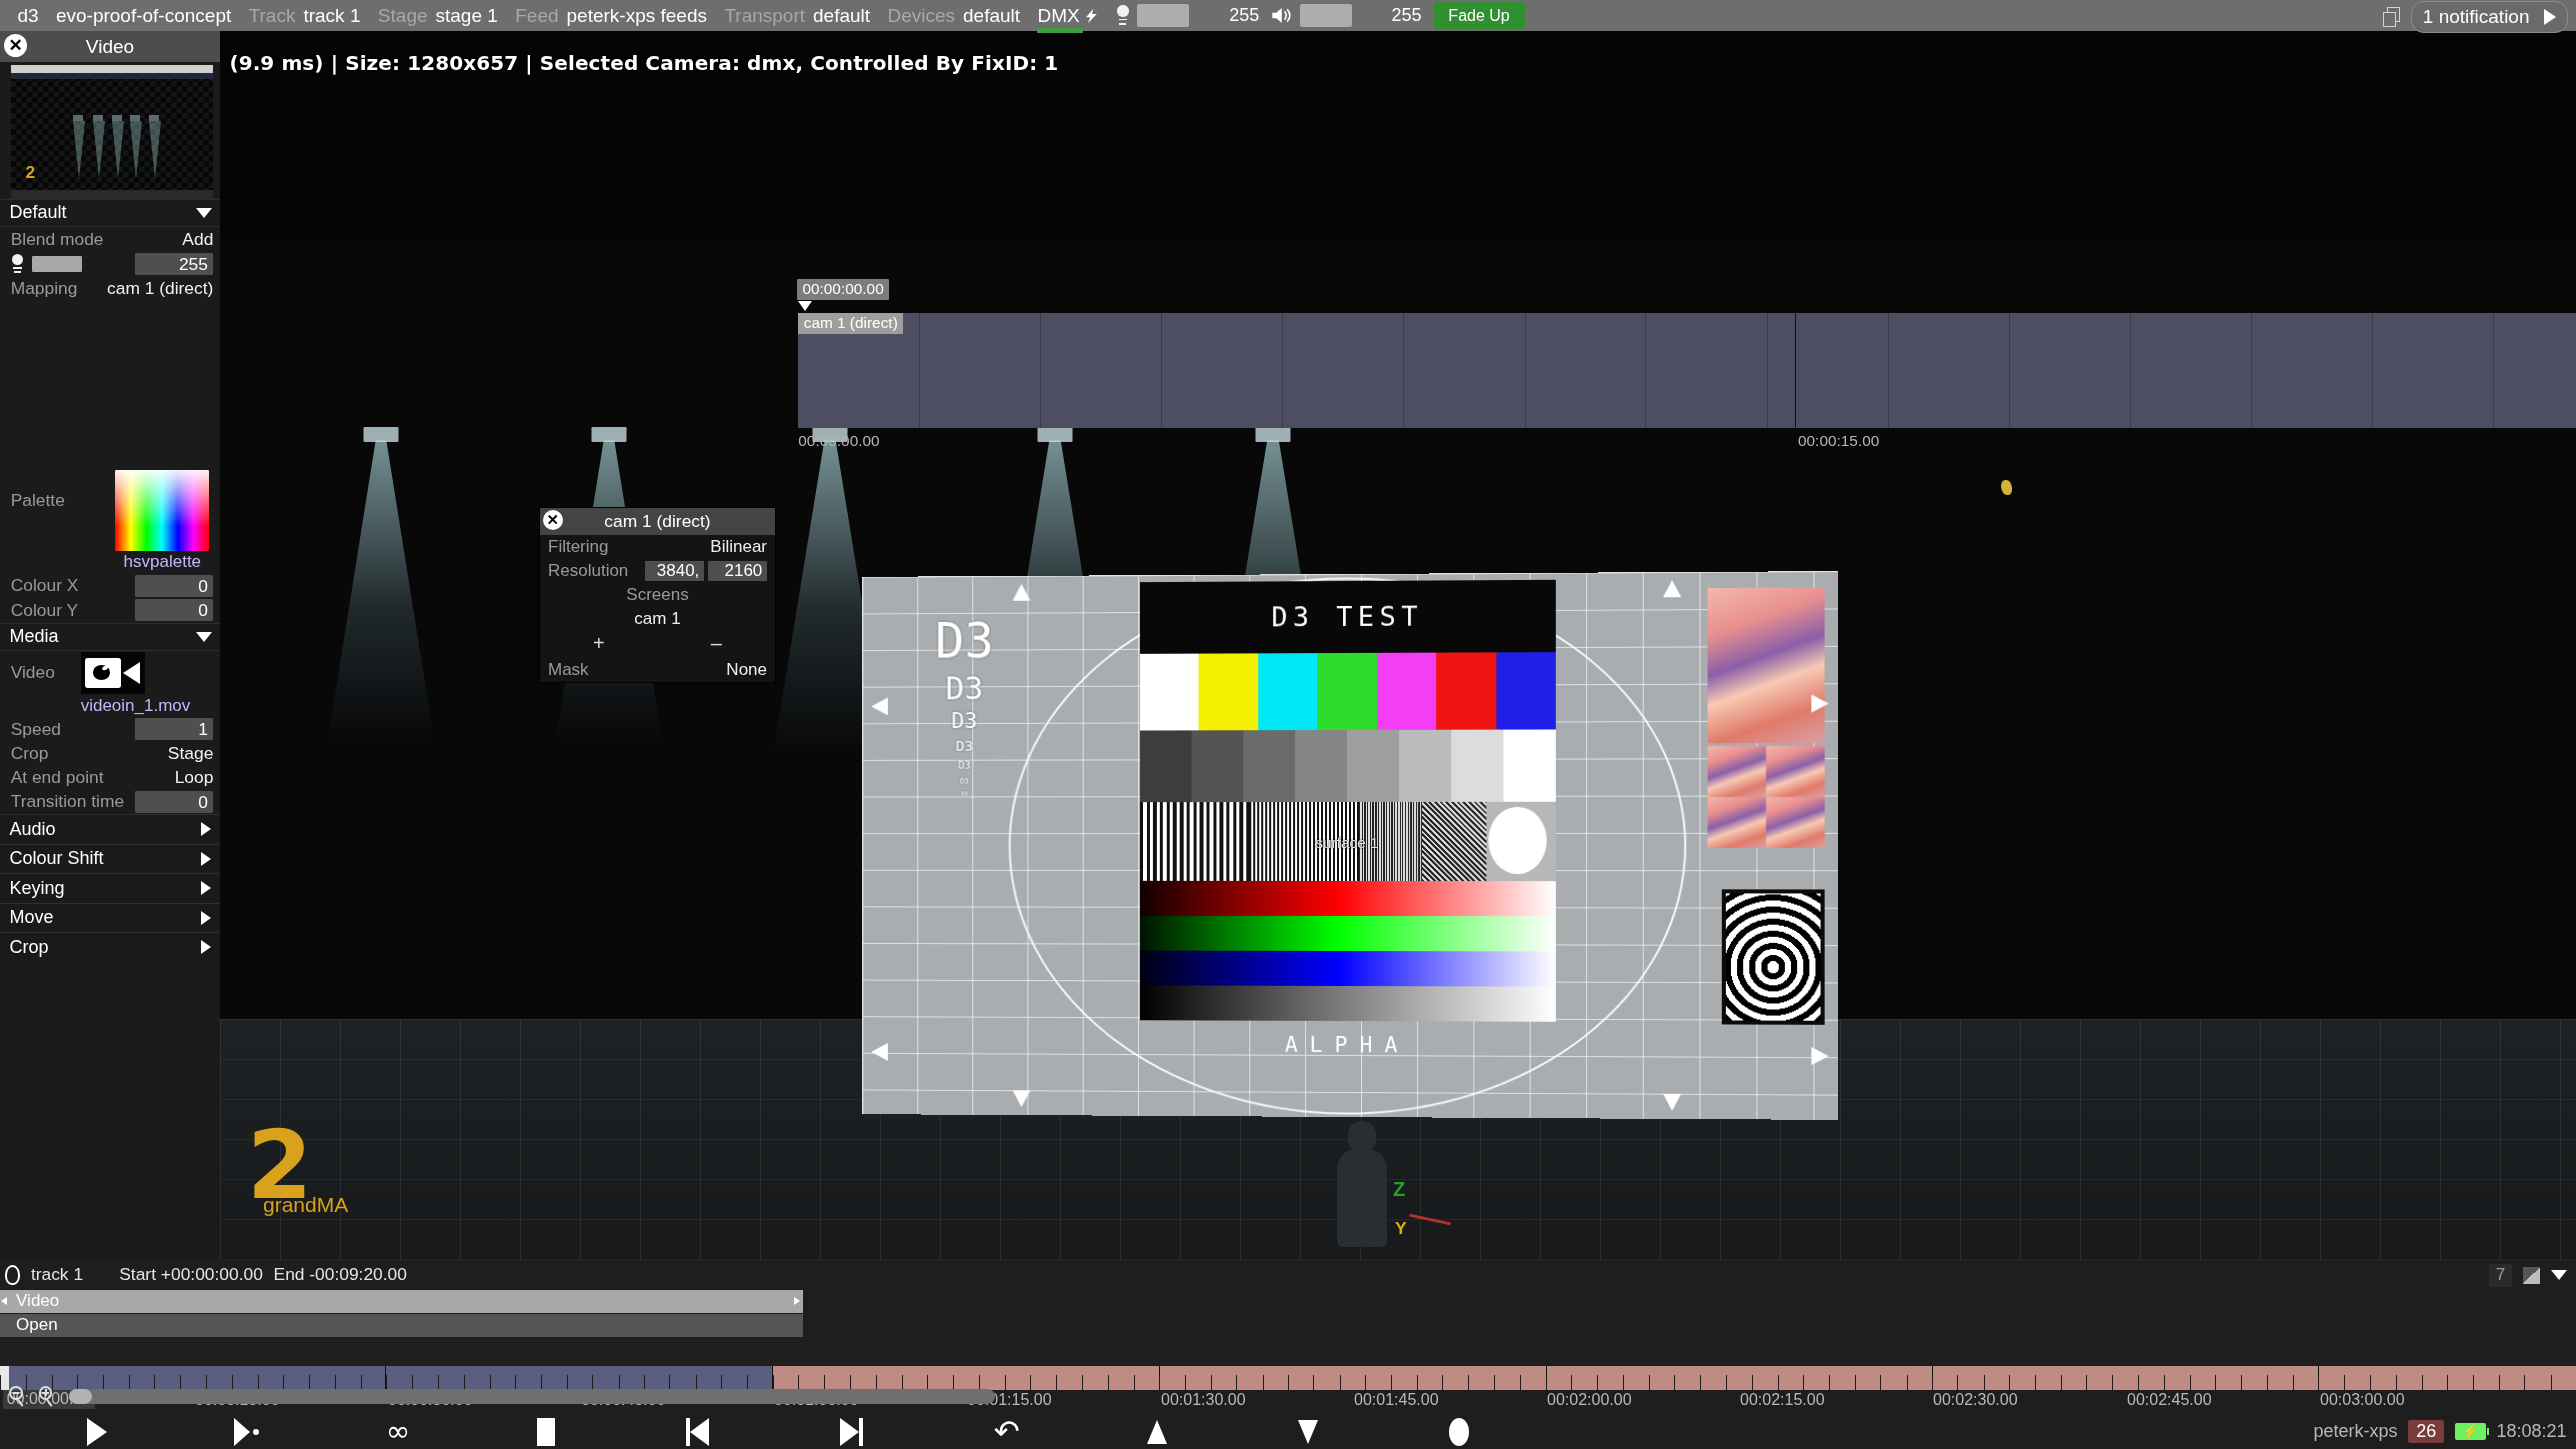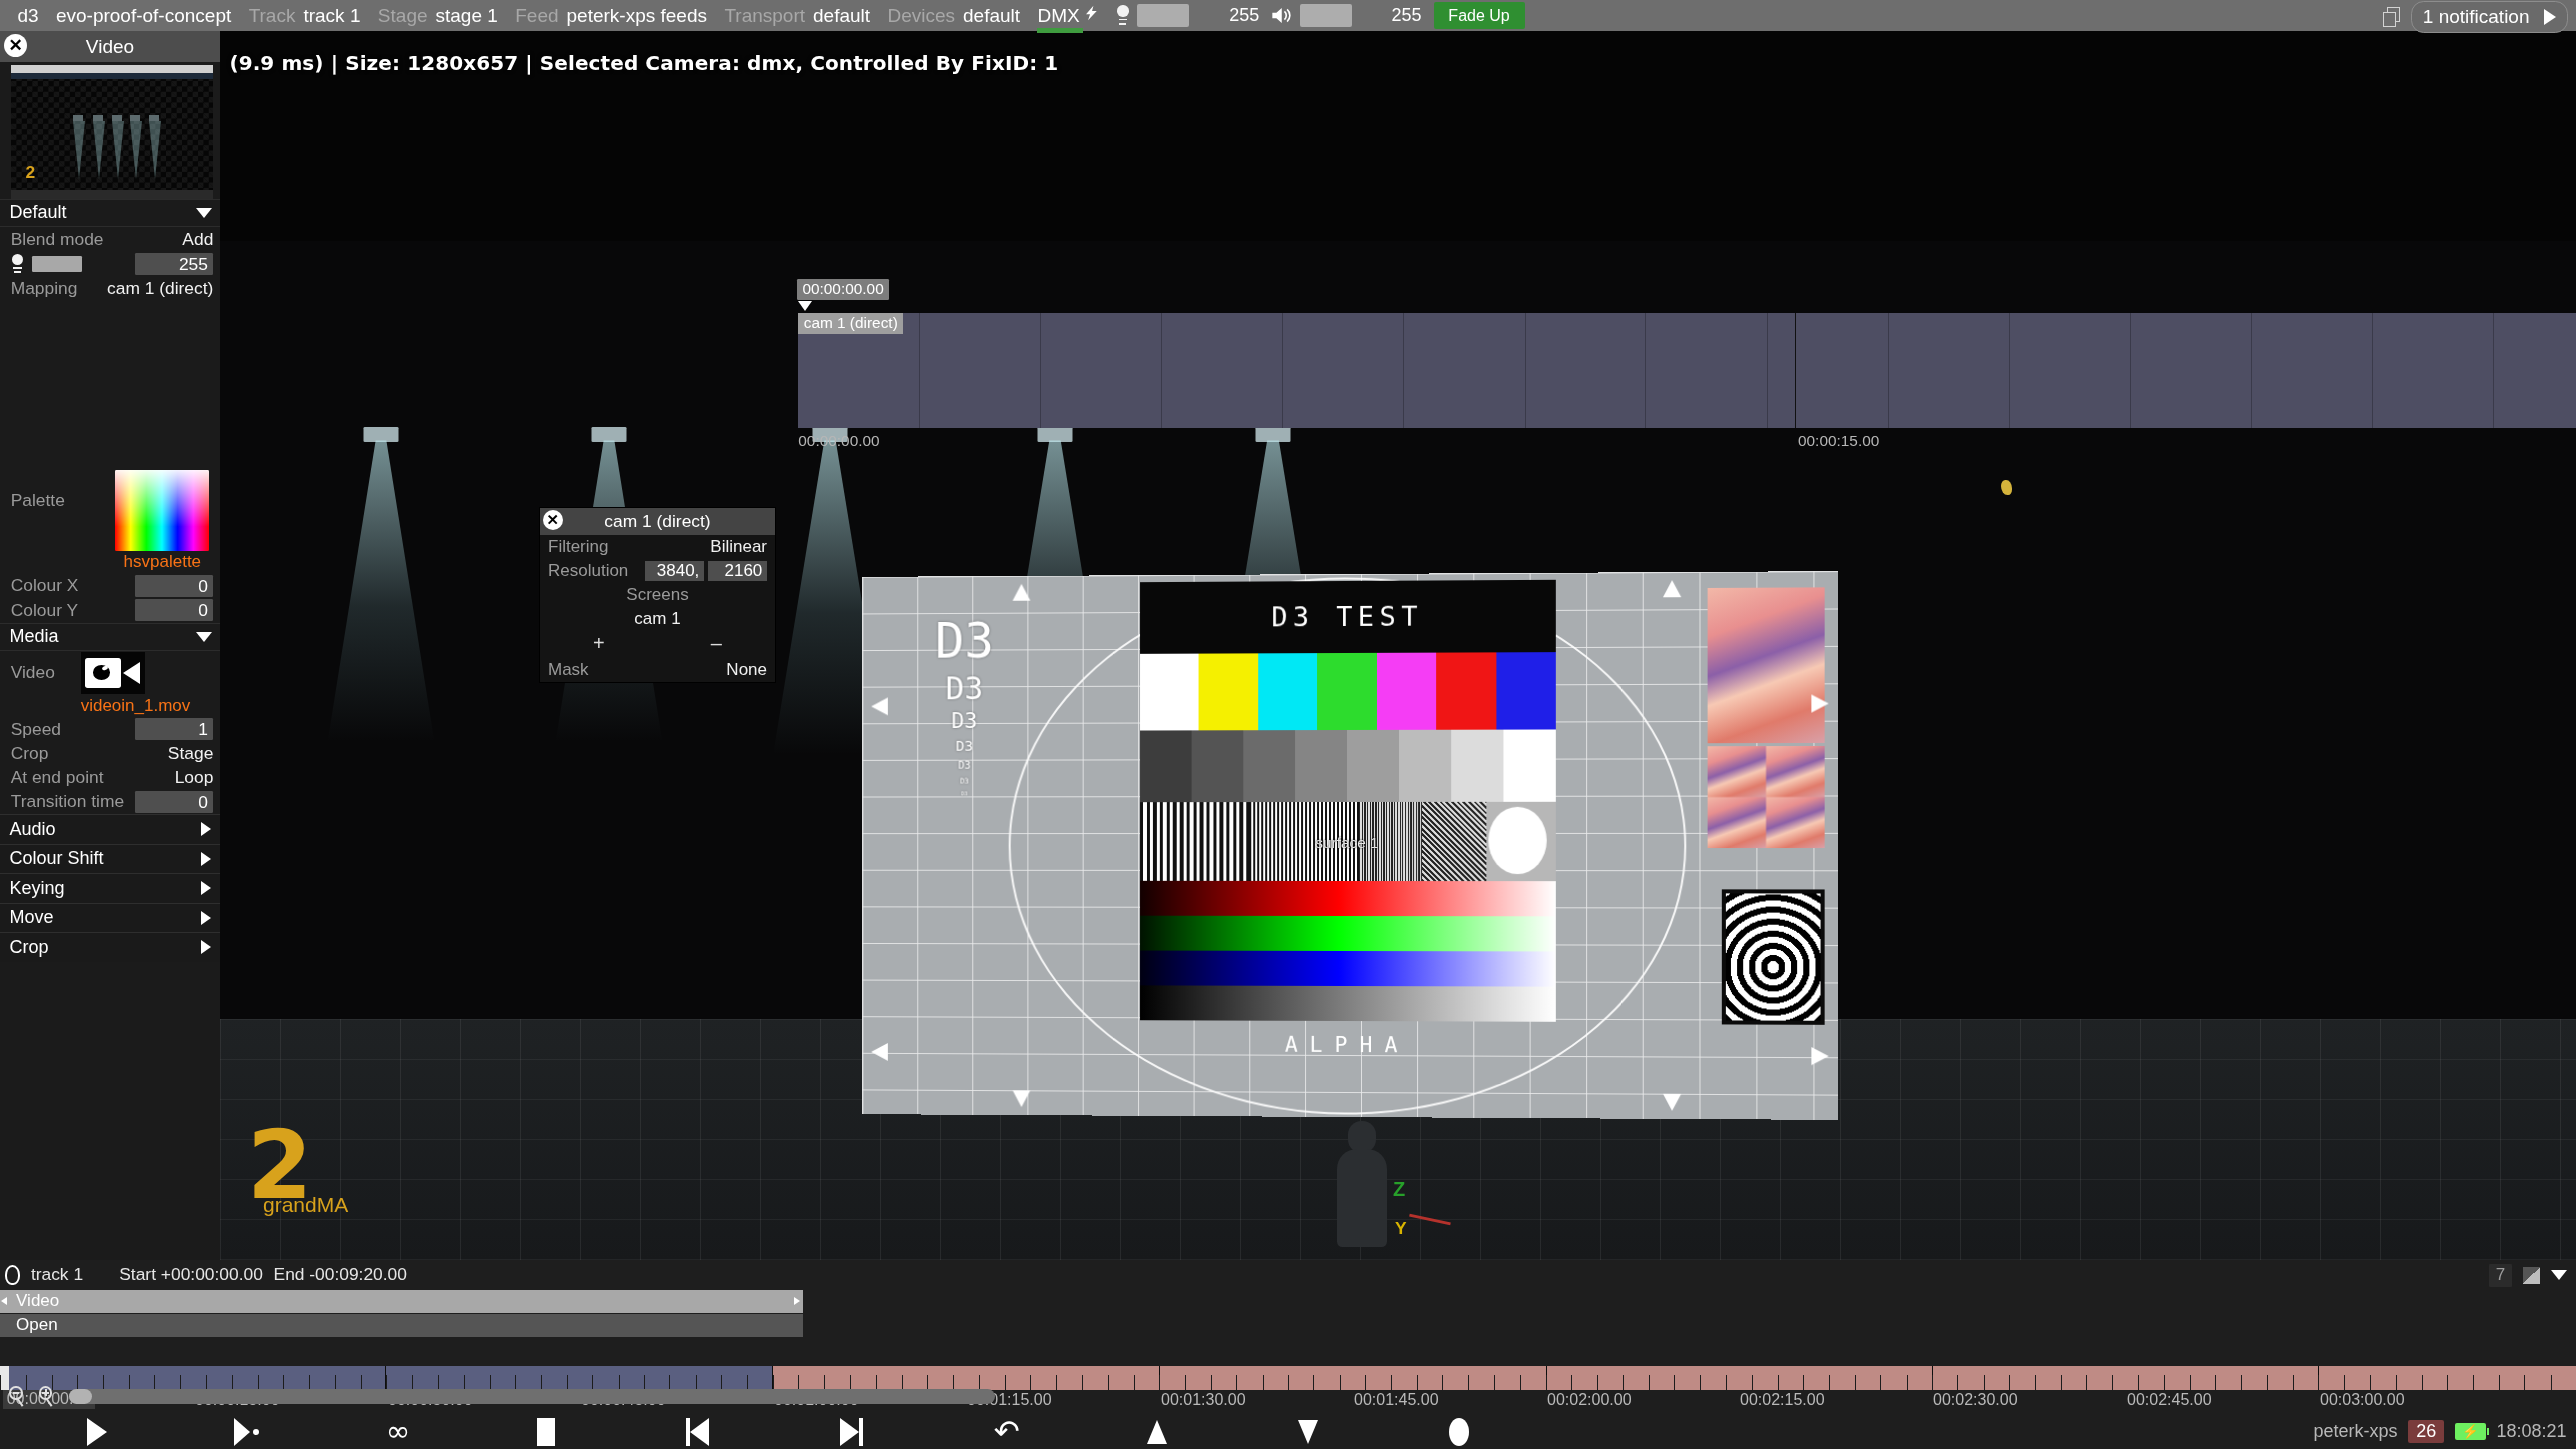--- a/index.html
+++ b/index.html
@@ -7,21 +7,21 @@
     font-family:"Liberation Sans", sans-serif; color:#e8e8e8; }
 
   
   #topbar { position:absolute; left:0; top:0; width:2576px; height:31px;
     background:#6e6e6e; display:flex; align-items:center; z-index:60; }
   #topbar .tb-dim { color:#a8a8a8; }
   #topbar .tb-lit { color:#ffffff; }
   .tb-item { font-size:19px; margin-right:0px; white-space:nowrap; }
   .tb-gap { width:17.4px; display:inline-block; }
 
-  .dmx-wrap { position:relative; display:flex; }
+  .dmx-wrap { position:relative; display:flex; align-items:center; }
   .dmx-underline { position:absolute; left:0; bottom:-6px; width:46px; height:4.7px; background:#3f9c3f; }
 
   .tb-swatch { width:52px; height:23px; background:#adadad; border-radius:2px; }
   .tb-num { font-size:18px; color:#fff; width:58px; text-align:right; }
 
   .bulb-ico { width:14.8px; height:23px; position:relative; }
   .bulb-ico .b { width:11.4px; height:11.4px; border-radius:50%; background:#f2f2f2; position:absolute; top:1.3px; left:1.3px;}
   .bulb-ico .l1 { position:absolute; width:8.7px; height:1.7px; background:#f2f2f2; left:2.7px; top:14.8px;}
   .bulb-ico .l2 { position:absolute; width:6.7px; height:1.7px; background:#f2f2f2; left:3.4px; top:19px;}
 
@@ -73,21 +73,21 @@
   .tri-right { width:0;height:0;border-top:7.4px solid transparent;border-bottom:7.4px solid transparent;border-left:10.7px solid #fff;}
 
   .lp-collapse { display:flex; align-items:center; justify-content:space-between;
     padding:3.4px 9.4px 3.4px 9.4px; font-size:18px; color:#fff;
     border-top:0.7px solid #2e2e2e; background:#1a1a1a; min-height:29.5px;}
 
   #palette-sw { width:94px; height:81px; border-radius:1.3px;
     background:
       linear-gradient(to bottom, rgba(255,255,255,.95), rgba(255,255,255,0) 70%),
       linear-gradient(to right,#ff0000,#ffff00,#00ff00,#00ffff,#0000ff,#ff00ff,#ff0000); }
-  .sw-caption { text-align:center; font-size:17px; color:#f97316; margin-top:1.3px;}
+  .sw-caption { text-align:center; font-size:17px; color:#c4b5fd; margin-top:1.3px;}
   #video-thumb { width:64px; height:42px; background:#050505; position:relative; }
   #video-thumb .body { position:absolute; left:4px; top:6px; width:36px; height:29.5px;
     background:#fff; border-radius:2.7px;}
   #video-thumb .lens { position:absolute; left:12px; top:12.7px; width:17.4px; height:14.8px;
     background:#000; border-radius:50%;}
   #video-thumb .glint { position:absolute; left:21.5px; top:14px; width:6px; height:4px;
     background:#fff; border-radius:50%; transform:rotate(-25deg);}
   #video-thumb .horn { position:absolute; left:42px; top:9.4px; width:0;height:0;
     border-top:11.4px solid transparent; border-bottom:11.4px solid transparent;
     border-right:17.4px solid #fff;}

